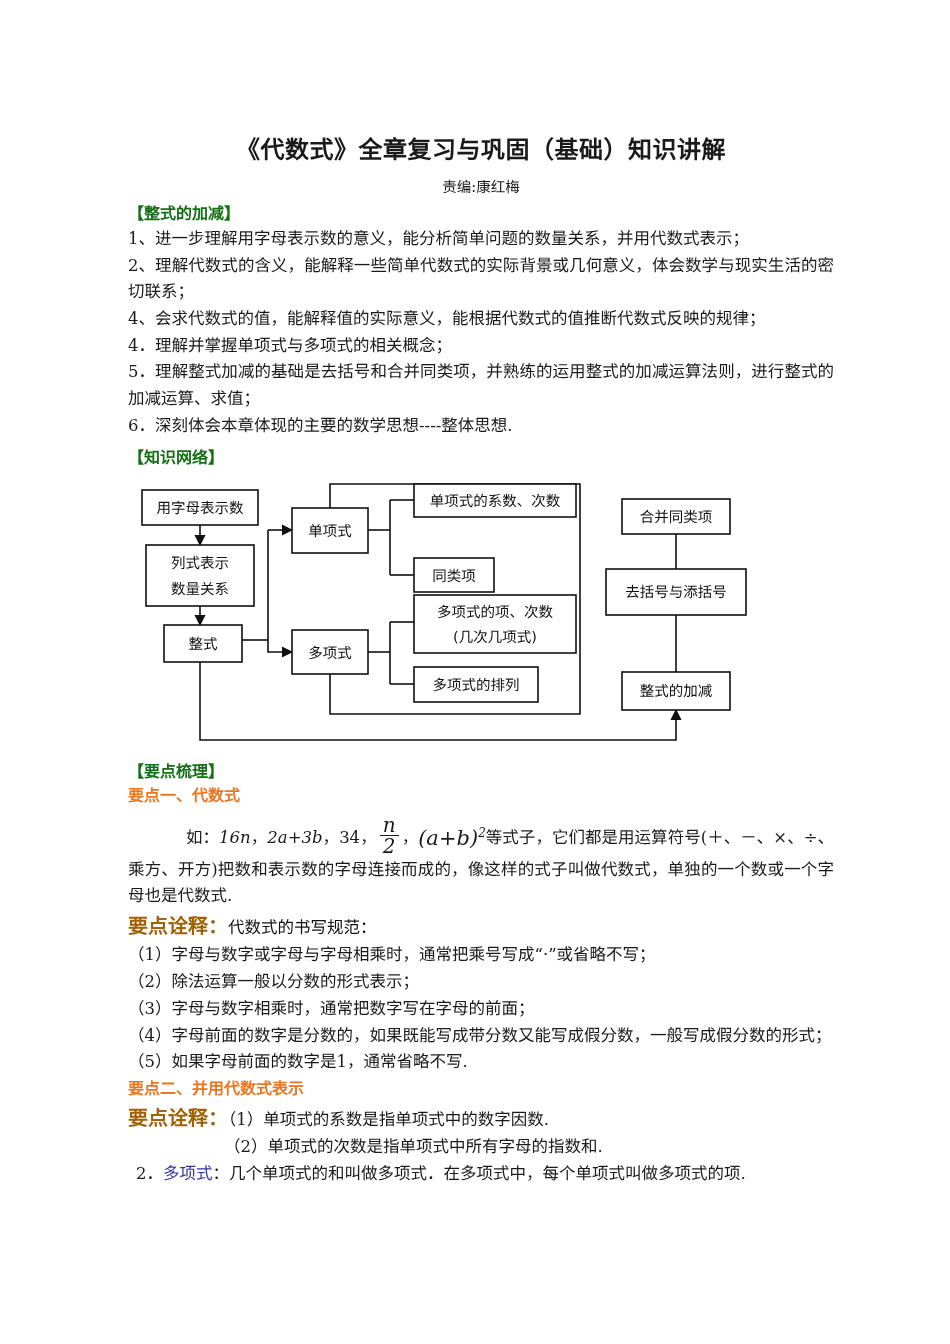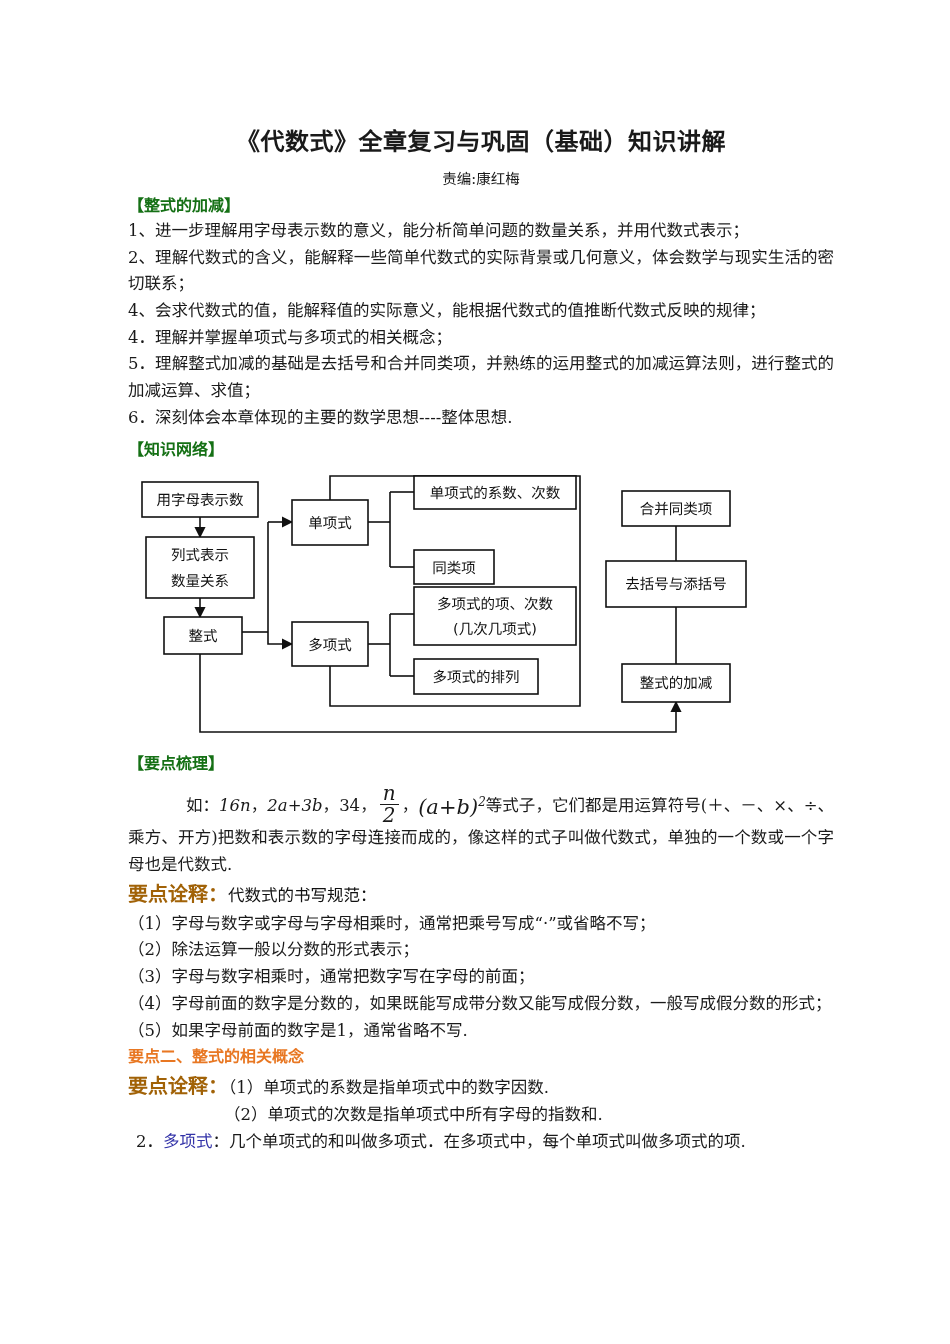--- a/index.html
+++ b/index.html
@@ -28,21 +28,21 @@
     top: 0;
     width: 706px;
   }
 
   
   .doc-title {
     text-align: center;
     font-size: 24px;
     font-weight: bold;
     letter-spacing: 0.5px;
-    margin: 0;
+    margin: 8px;
     padding-top: 122px;
     font-family: "DejaVu Serif", "Liberation Serif", serif;
   }
   .doc-byline {
     text-align: center;
     font-size: 14.5px;
     margin: 10px 0 0 0;
     color: #1a1a1a;
   }
 
@@ -235,36 +235,37 @@
 
         <rect class="node" x="478" y="97" width="140" height="46"></rect>
         <text x="548" y="125" text-anchor="middle">去括号与添括号</text>
 
         <rect class="node" x="494" y="200" width="108" height="38"></rect>
         <text x="548" y="224" text-anchor="middle">整式的加减</text>
       </svg>
     </div>
 
     <div class="h-green">【要点梳理】</div>
+    <div class="h-orange">要点一、代数式</div>
 
     <div class="formula-block">
       <span class="formula-indent"></span><span>如：</span><span class="math-i">16n</span>，<span class="math-i">2a+3b</span>，<span>34</span>，<span class="frac"><span class="num">n</span><span class="den">2</span></span>，<span class="paren-pow"><span>(a+b)</span><sup>2</sup></span><span>等式子，它们都是用运算符号(＋、－、×、÷、乘方、开方)把数和表示数的字母连接而成的，像这样的式子叫做代数式，单独的一个数或一个字母也是代数式.</span>
     </div>
 
     <p class="body">
       <span class="h-magenta">要点诠释：</span><span class="bold-blk">代数式的书写规范：</span>
     </p>
 
     <p class="body tight">（1）字母与数字或字母与字母相乘时，通常把乘号写成“·”或省略不写；</p>
     <p class="body tight">（2）除法运算一般以分数的形式表示；</p>
     <p class="body tight">（3）字母与数字相乘时，通常把数字写在字母的前面；</p>
     <p class="body tight">（4）字母前面的数字是分数的，如果既能写成带分数又能写成假分数，一般写成假分数的形式；</p>
     <p class="body tight">（5）如果字母前面的数字是1，通常省略不写.</p>
 
-    <div class="h-orange">要点二、整式的相关概念</div>
+    <div class="h-orange">要点二、并用代数式表示</div>
 
 
     <p class="body">
       <span class="h-magenta">要点诠释：</span><span>（1）单项式的系数是指单项式中的数字因数.</span>
     </p>
     <p class="body" style="padding-left:96px;">
       <span>（2）单项式的次数是指单项式中所有字母的指数和.</span>
     </p>
 
     <p class="body indent1">

